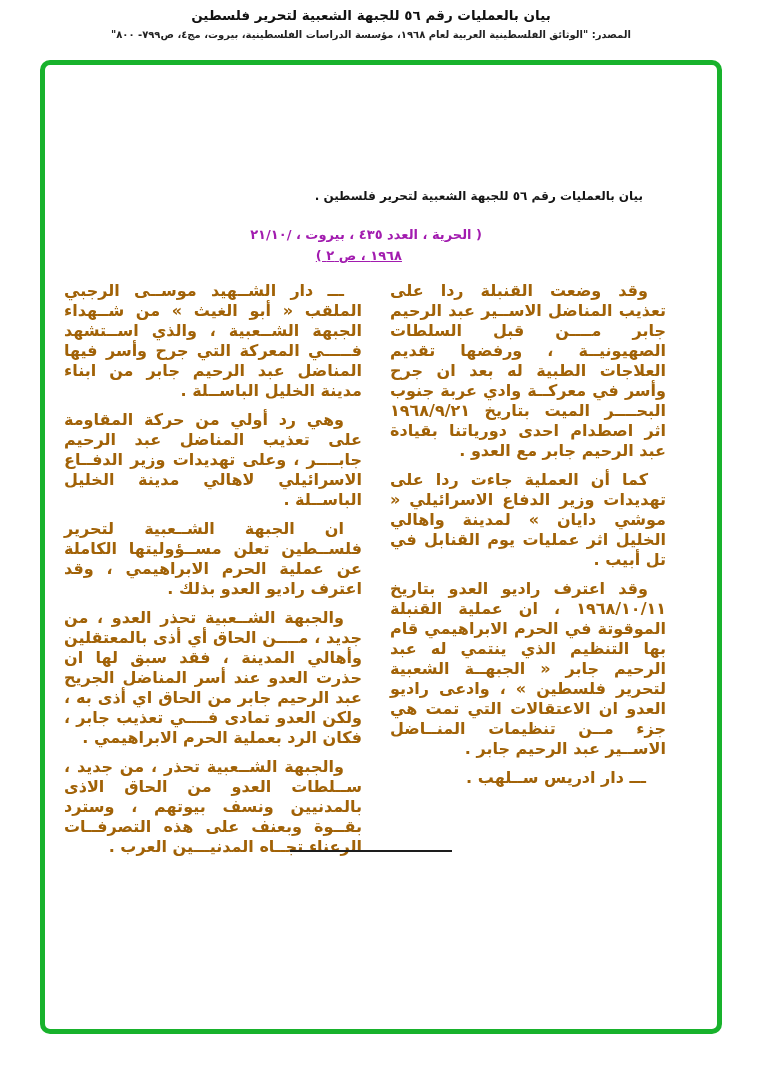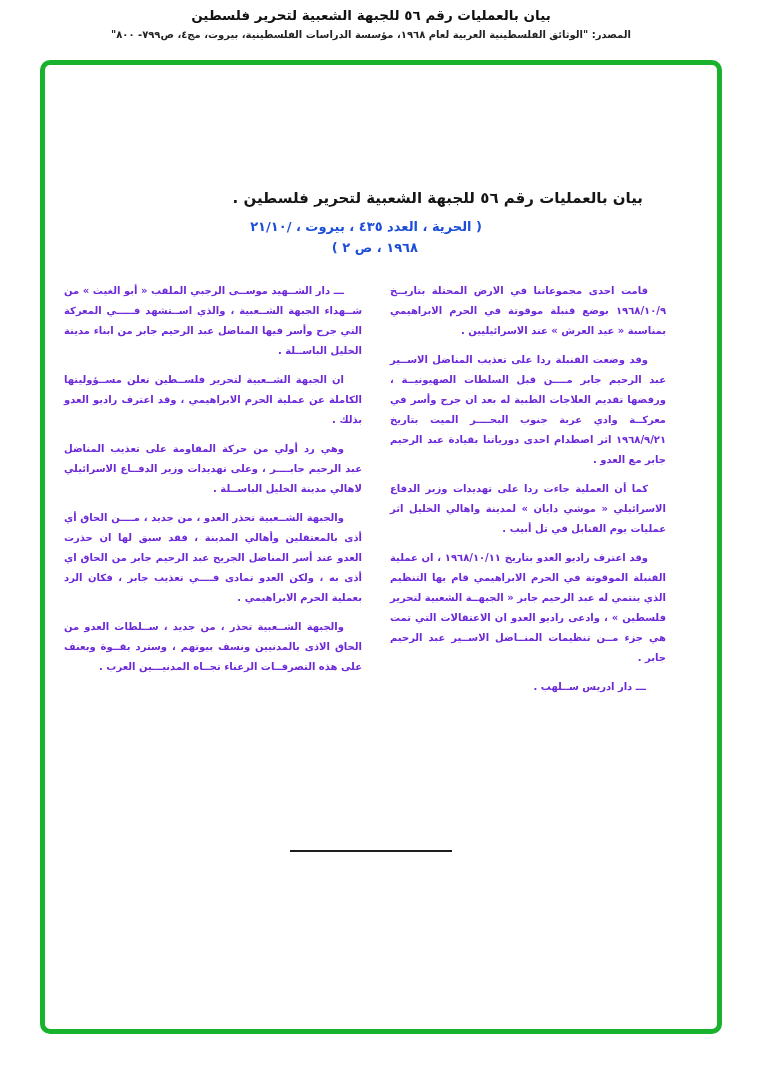--- a/index.html
+++ b/index.html
@@ -9,30 +9,30 @@
   }
   .page-header{position:absolute;top:0;left:0;width:742px;text-align:center;direction:rtl;}
   .page-header .ph-title{margin-top:7px;font-size:13.5px;font-weight:bold;color:#111;}
   .page-header .ph-source{margin-top:6px;font-size:10px;font-weight:bold;color:#222;}
   .scan-frame{
     position:absolute;left:40px;top:60px;width:682px;height:974px;
     box-sizing:border-box;border:5px solid #18b22c;border-radius:10px;background:#fff;
   }
   .doc-title{
     position:absolute;top:189px;right:115px;
-    direction:rtl;font-size:15px;font-weight:bold;color:#151515;white-space:nowrap;
+    direction:rtl;font-size:12px;font-weight:bold;color:#151515;white-space:nowrap;
   }
   .citation{
-    position:absolute;left:166px;top:216px;width:316px;
-    direction:rtl;text-align:right;font-size:13px;font-weight:bold;color:#1d4ed8;line-height:21px;
+    position:absolute;left:166px;top:224px;width:316px;
+    direction:rtl;text-align:right;font-size:13px;font-weight:bold;color:#a21caf;line-height:21px;
   }
-  .citation .cite-line2{margin-right:64px;}
+  .citation .cite-line2{margin-right:80px;text-decoration:underline;}
   .col{
     position:absolute;top:281px;direction:rtl;text-align:justify;
-    font-size:10px;font-weight:bold;line-height:20px;color:#6d28d9;
+    font-size:16px;font-weight:bold;line-height:20px;color:#a16207;
   }
   .col-right{left:390px;width:276px;}
   .col-left{left:64px;width:298px;}
   .col p{margin:0 0 9px 0;text-indent:18px;}
   .col p.list-line{text-indent:20px;margin-bottom:7px;}
   .divider-line{position:absolute;left:290px;top:850px;width:162px;height:2px;background:#1d1d1d;}
 </style>
 </head>
 <body>
 
@@ -44,28 +44,27 @@
 <div class="scan-frame" style="border-color: rgb(24, 178, 44);"></div>
 
 <div class="doc-title">بيان بالعمليات رقم ٥٦ للجبهة الشعبية لتحرير فلسطين .</div>
 
 <div class="citation">
   <div class="cite-line1"><span>( الحرية ، العدد ٤٣٥ ، بيروت ، </span><span dir="ltr">٢١/١٠/</span></div>
   <div class="cite-line2">١٩٦٨ ، ص ٢ )</div>
 </div>
 
 <div class="col col-right">
-  <p>قامت احدى مجموعاتنا في الارض المحتلة بتاريــخ ١٩٦٨/١٠/٩ بوضع قنبلة موقوتة في الحرم الابراهيمي بمناسبة « عيد العرش » عند الاسرائيليين .</p>
   <p>وقد وضعت القنبلة ردا على تعذيب المناضل الاســير عبد الرحيم جابر مــــن قبل السلطات الصهيونيــة ، ورفضها تقديم العلاجات الطبية له بعد ان جرح وأسر في معركــة وادي عربة جنوب البحــــر الميت بتاريخ ١٩٦٨/٩/٢١ اثر اصطدام احدى دورياتنا بقيادة عبد الرحيم جابر مع العدو .</p>
   <p>كما أن العملية جاءت ردا على تهديدات وزير الدفاع الاسرائيلي « موشي دايان » لمدينة واهالي الخليل اثر عمليات يوم القنابل في تل أبيب .</p>
   <p>وقد اعترف راديو العدو بتاريخ ١٩٦٨/١٠/١١ ، ان عملية القنبلة الموقوتة في الحرم الابراهيمي قام بها التنظيم الذي ينتمي له عبد الرحيم جابر « الجبهــة الشعبية لتحرير فلسطين » ، وادعى راديو العدو ان الاعتقالات التي تمت هي جزء مــن تنظيمات المنــاضل الاســير عبد الرحيم جابر .</p>
   <p class="list-line">ـــ دار ادريس ســلهب .</p>
 </div>
 
 <div class="col col-left">
   <p>ـــ دار الشــهيد موســى الرجبي الملقب « أبو الغيث » من شــهداء الجبهة الشــعبية ، والذي اســتشهد فـــــي المعركة التي جرح وأسر فيها المناضل عبد الرحيم جابر من ابناء مدينة الخليل الباســلة .</p>
+  <p>وهي رد أولي من حركة المقاومة على تعذيب المناضل عبد الرحيم جابــــر ، وعلى تهديدات وزير الدفــاع الاسرائيلي لاهالي مدينة الخليل الباســلة .</p>
   <p>ان الجبهة الشــعبية لتحرير فلســطين تعلن مســؤوليتها الكاملة عن عملية الحرم الابراهيمي ، وقد اعترف راديو العدو بذلك .</p>
-  <p>وهي رد أولي من حركة المقاومة على تعذيب المناضل عبد الرحيم جابــــر ، وعلى تهديدات وزير الدفــاع الاسرائيلي لاهالي مدينة الخليل الباســلة .</p>
   <p>والجبهة الشــعبية تحذر العدو ، من جديد ، مــــن الحاق أي أذى بالمعتقلين وأهالي المدينة ، فقد سبق لها ان حذرت العدو عند أسر المناضل الجريح عبد الرحيم جابر من الحاق اي أذى به ، ولكن العدو تمادى فــــي تعذيب جابر ، فكان الرد بعملية الحرم الابراهيمي .</p>
   <p>والجبهة الشــعبية تحذر ، من جديد ، ســلطات العدو من الحاق الاذى بالمدنيين ونسف بيوتهم ، وسترد بقــوة وبعنف على هذه التصرفــات الرعناء تجــاه المدنيـــين العرب .</p>
 </div>
 
 <div class="divider-line"></div>
 
 </body></html>

